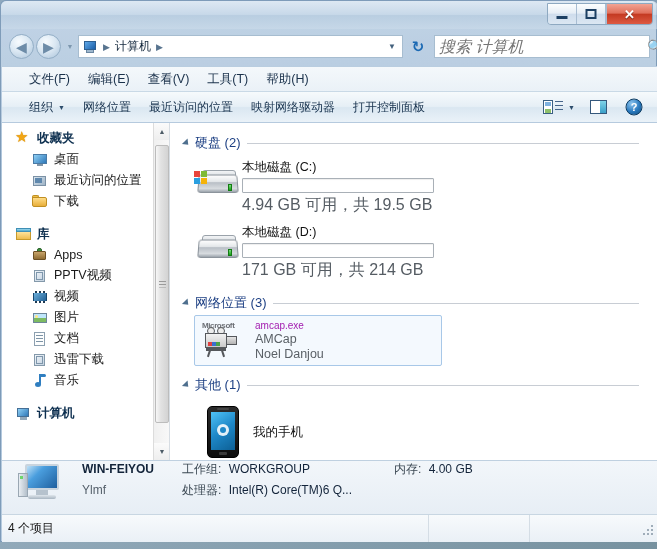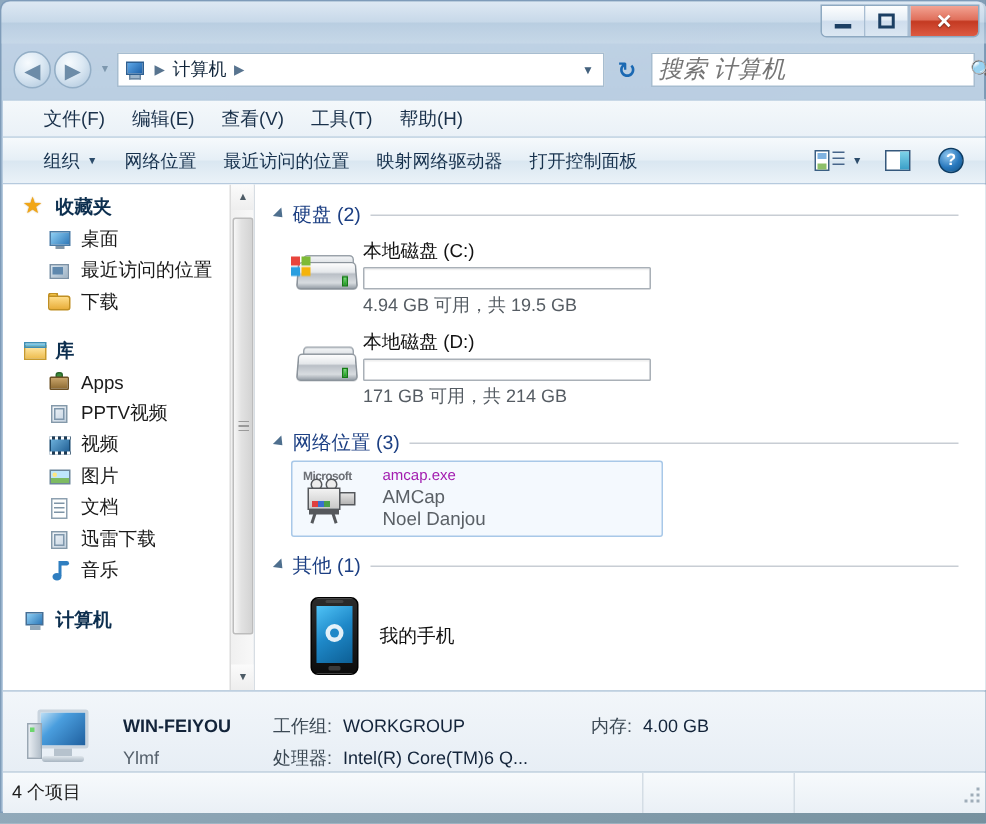--- a/index.html
+++ b/index.html
@@ -315,21 +315,21 @@
   .drive-name { font-size:12.5px; color:#111111; }
   .bar-outer {
     width:192px; height:15px; background:#ffffff;
     border:1px solid #a9b0b7; border-radius:1px; overflow:hidden;
     box-shadow: inset 0 1px 1px rgba(0,0,0,0.07);
   }
   .bar-fill {
     height:100%;
     background: linear-gradient(to bottom,#45c8ea 0%,#23b0dd 28%,#0a8fc0 52%,#0e7ea8 72%,#0a5f80 100%);
   }
-  .drive-sub { font-size:12px; color:#555c63; }
+  .drive-sub { font-size:16px; color:#555c63; }
 
   
   .tile-row {
     display:flex; align-items:center; gap:8px;
     padding:4px 6px; margin:3px 0 0 14px; width:248px;
     cursor:default; border:1px solid transparent;
   }
   .tile-row.selected {
     background:#f4f9fe; border:1px solid #a8c8e8; border-radius:2px;
   }
@@ -372,21 +372,21 @@
      border-radius:1px;}
   .ph-btn { position:absolute; left:18px; top:47px; width:8px; height:3px; background:#3a3a3a;
      border-radius:1px;}
   .other-label { font-size:12.5px; color:#111; }
 
   
   #detailspane {
     position:absolute; left:1px; top:459px; width:655px; height:54px;
     background: linear-gradient(to bottom,#f2f6fa 0%,#e7eef5 100%);
     border-top:1px solid #bfd0e0;
-    display:flex; align-items:flex-end; padding-left:14px; gap:14px;
+    display:flex; align-items:flex-start; padding-left:14px; gap:14px;
   }
   #details-icon { width:52px; height:44px; position:relative; flex:none; }
   .dm-screen { position:absolute; left:9px; top:3px; width:34px; height:26px;
      background:linear-gradient(135deg,#bfe0f6 0%,#4a9ede 35%,#1f5f9e 100%);
      border:2px solid #c9d4de; border-radius:2px; }
   .dm-stand { position:absolute; left:20px; top:29px; width:12px; height:5px; background:#b6c2cd;}
   .dm-base  { position:absolute; left:12px; top:34px; width:28px; height:4px;
      background:linear-gradient(to bottom,#dfe6ec,#a8b5c1); border-radius:2px;}
   .dm-tower { position:absolute; left:2px; top:12px; width:10px; height:24px;
      background:linear-gradient(to right,#e8edf2,#b3bfca); border:1px solid #9aa7b3;}

